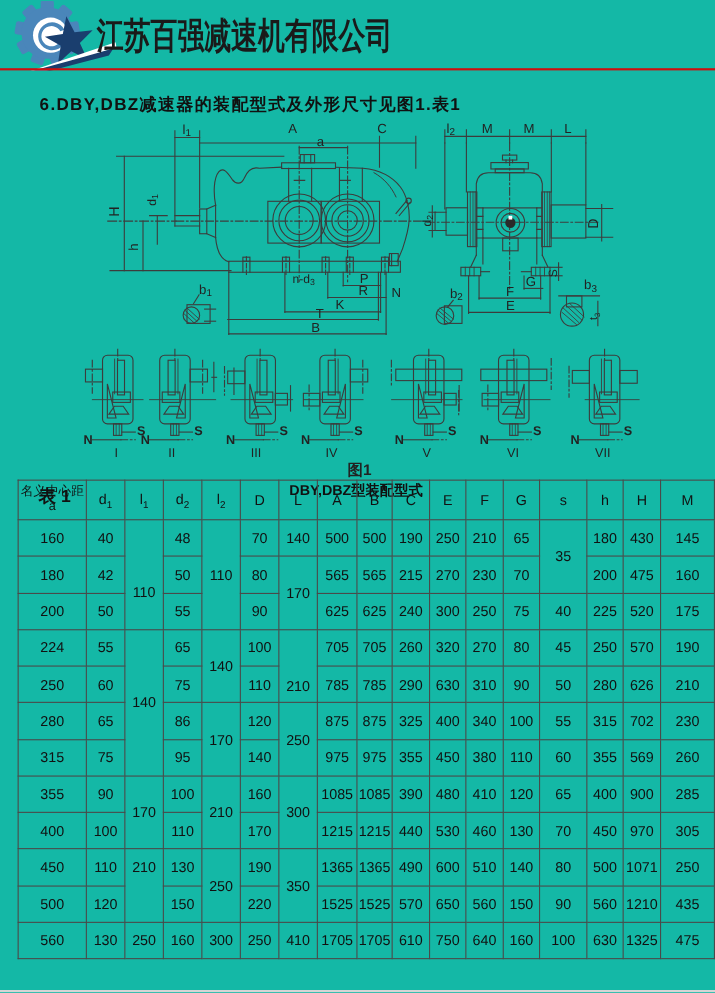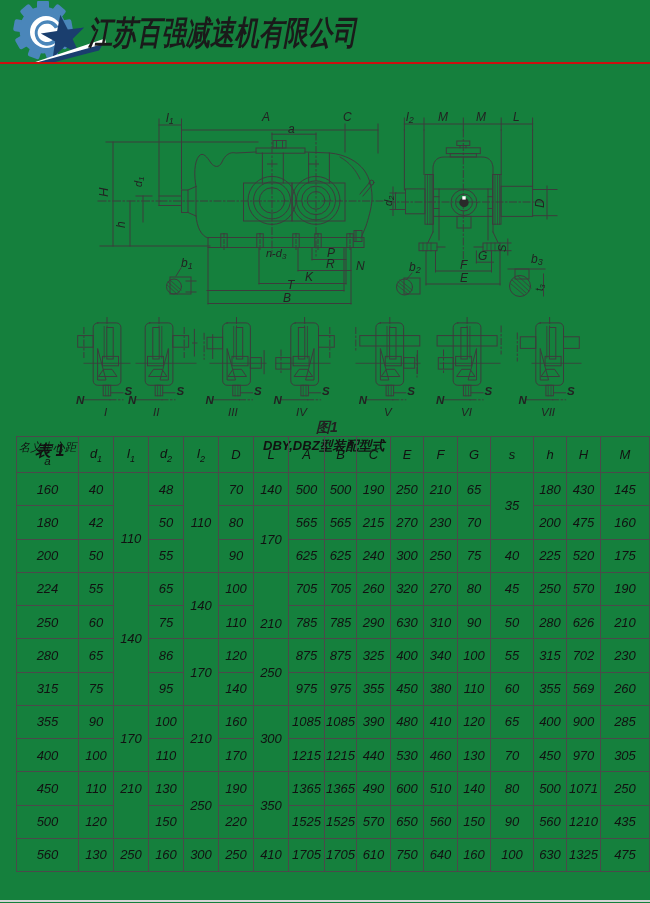--- a/index.html
+++ b/index.html
@@ -1,17 +1,17 @@
 <!DOCTYPE html>
 <html><head>
 <meta charset="utf-8">
 <style>
 html,body{margin:0;padding:0;background:#ffffff;}
 body{width:650px;height:903px;font-family:"Liberation Sans",sans-serif;}
-#page{position:relative;width:650px;height:903px;overflow:hidden;background:#15803d;font-style:italic;}
+#page{position:relative;width:650px;height:903px;overflow:hidden;background:#14b8a6;}
 #logo{position:absolute;left:6px;top:1px;}
 #coname{position:absolute;left:88px;top:11px;font-size:33px;font-weight:bold;color:#1a1a1a;transform:scaleX(0.74);transform-origin:0 0;white-space:nowrap;}
 #redline{position:absolute;left:0;top:62px;width:650px;height:2px;background:#cc0f0f;}
 #title{position:absolute;left:36px;top:85px;font-size:15.5px;font-weight:bold;color:#111;letter-spacing:1.2px;}
 #draw{position:absolute;left:60px;top:105px;}
 .lb{fill:#222;stroke:none;font-family:"Liberation Sans",sans-serif;}
 #tbl1{position:absolute;left:35px;top:441px;font-size:16px;font-weight:bold;color:#111;}
 #caption{position:absolute;left:263px;top:437px;font-size:13px;font-weight:bold;color:#111;}
 #dtable{position:absolute;left:16px;top:436px;border-collapse:collapse;table-layout:fixed;font-size:13px;color:#111;}
 #dtable td{border:1px solid #4a4a4a;text-align:center;vertical-align:middle;padding:0;overflow:hidden;height:32.25px;}
@@ -43,20 +43,21 @@
         <path d="M54.3 13.7 L61.8 28.4 L78.2 26.4 L66.6 38.1 L73.5 53 L58.8 45.6 L46.7 56.8 L49.2 40.5 L34.8 32.5 L51.1 29.9 Z"></path>
       </g>
       <path d="M 16 65.5 L 99 37.5 L 100 42 L 17 70" fill="#ffffff" stroke="none"></path>
       <g fill="#1a3e6e">
         <path d="M 23 63.5 Q 55 55 97 43 L 93 49.5 Q 60 58 32 65.5 Z"></path>
       </g>
     </svg>
   </div>
   <div id="coname">江苏百强减速机有限公司</div>
   <div id="redline"></div>
+  <div id="title">6.DBY,DBZ减速器的装配型式及外形尺寸见图1.表1</div>
   <svg id="draw" width="590" height="335" viewBox="60 105 590 335">
     <g stroke="#3c3c3c" stroke-width="1" fill="none" stroke-linecap="square">
 <line x1="159" y1="125" x2="181.5" y2="125"></line>
 <line x1="181.5" y1="130" x2="378" y2="130"></line>
 <line x1="159" y1="119" x2="159" y2="195"></line>
 <line x1="181.5" y1="119" x2="181.5" y2="189"></line>
 <line x1="345" y1="124" x2="345" y2="152"></line>
 <line x1="378" y1="124" x2="378" y2="153"></line>
 <text x="166" y="122" font-size="12" class="lb">l<tspan font-size="9" dy="2">1</tspan></text>
 <text x="262" y="121" font-size="12" class="lb">A</text>

